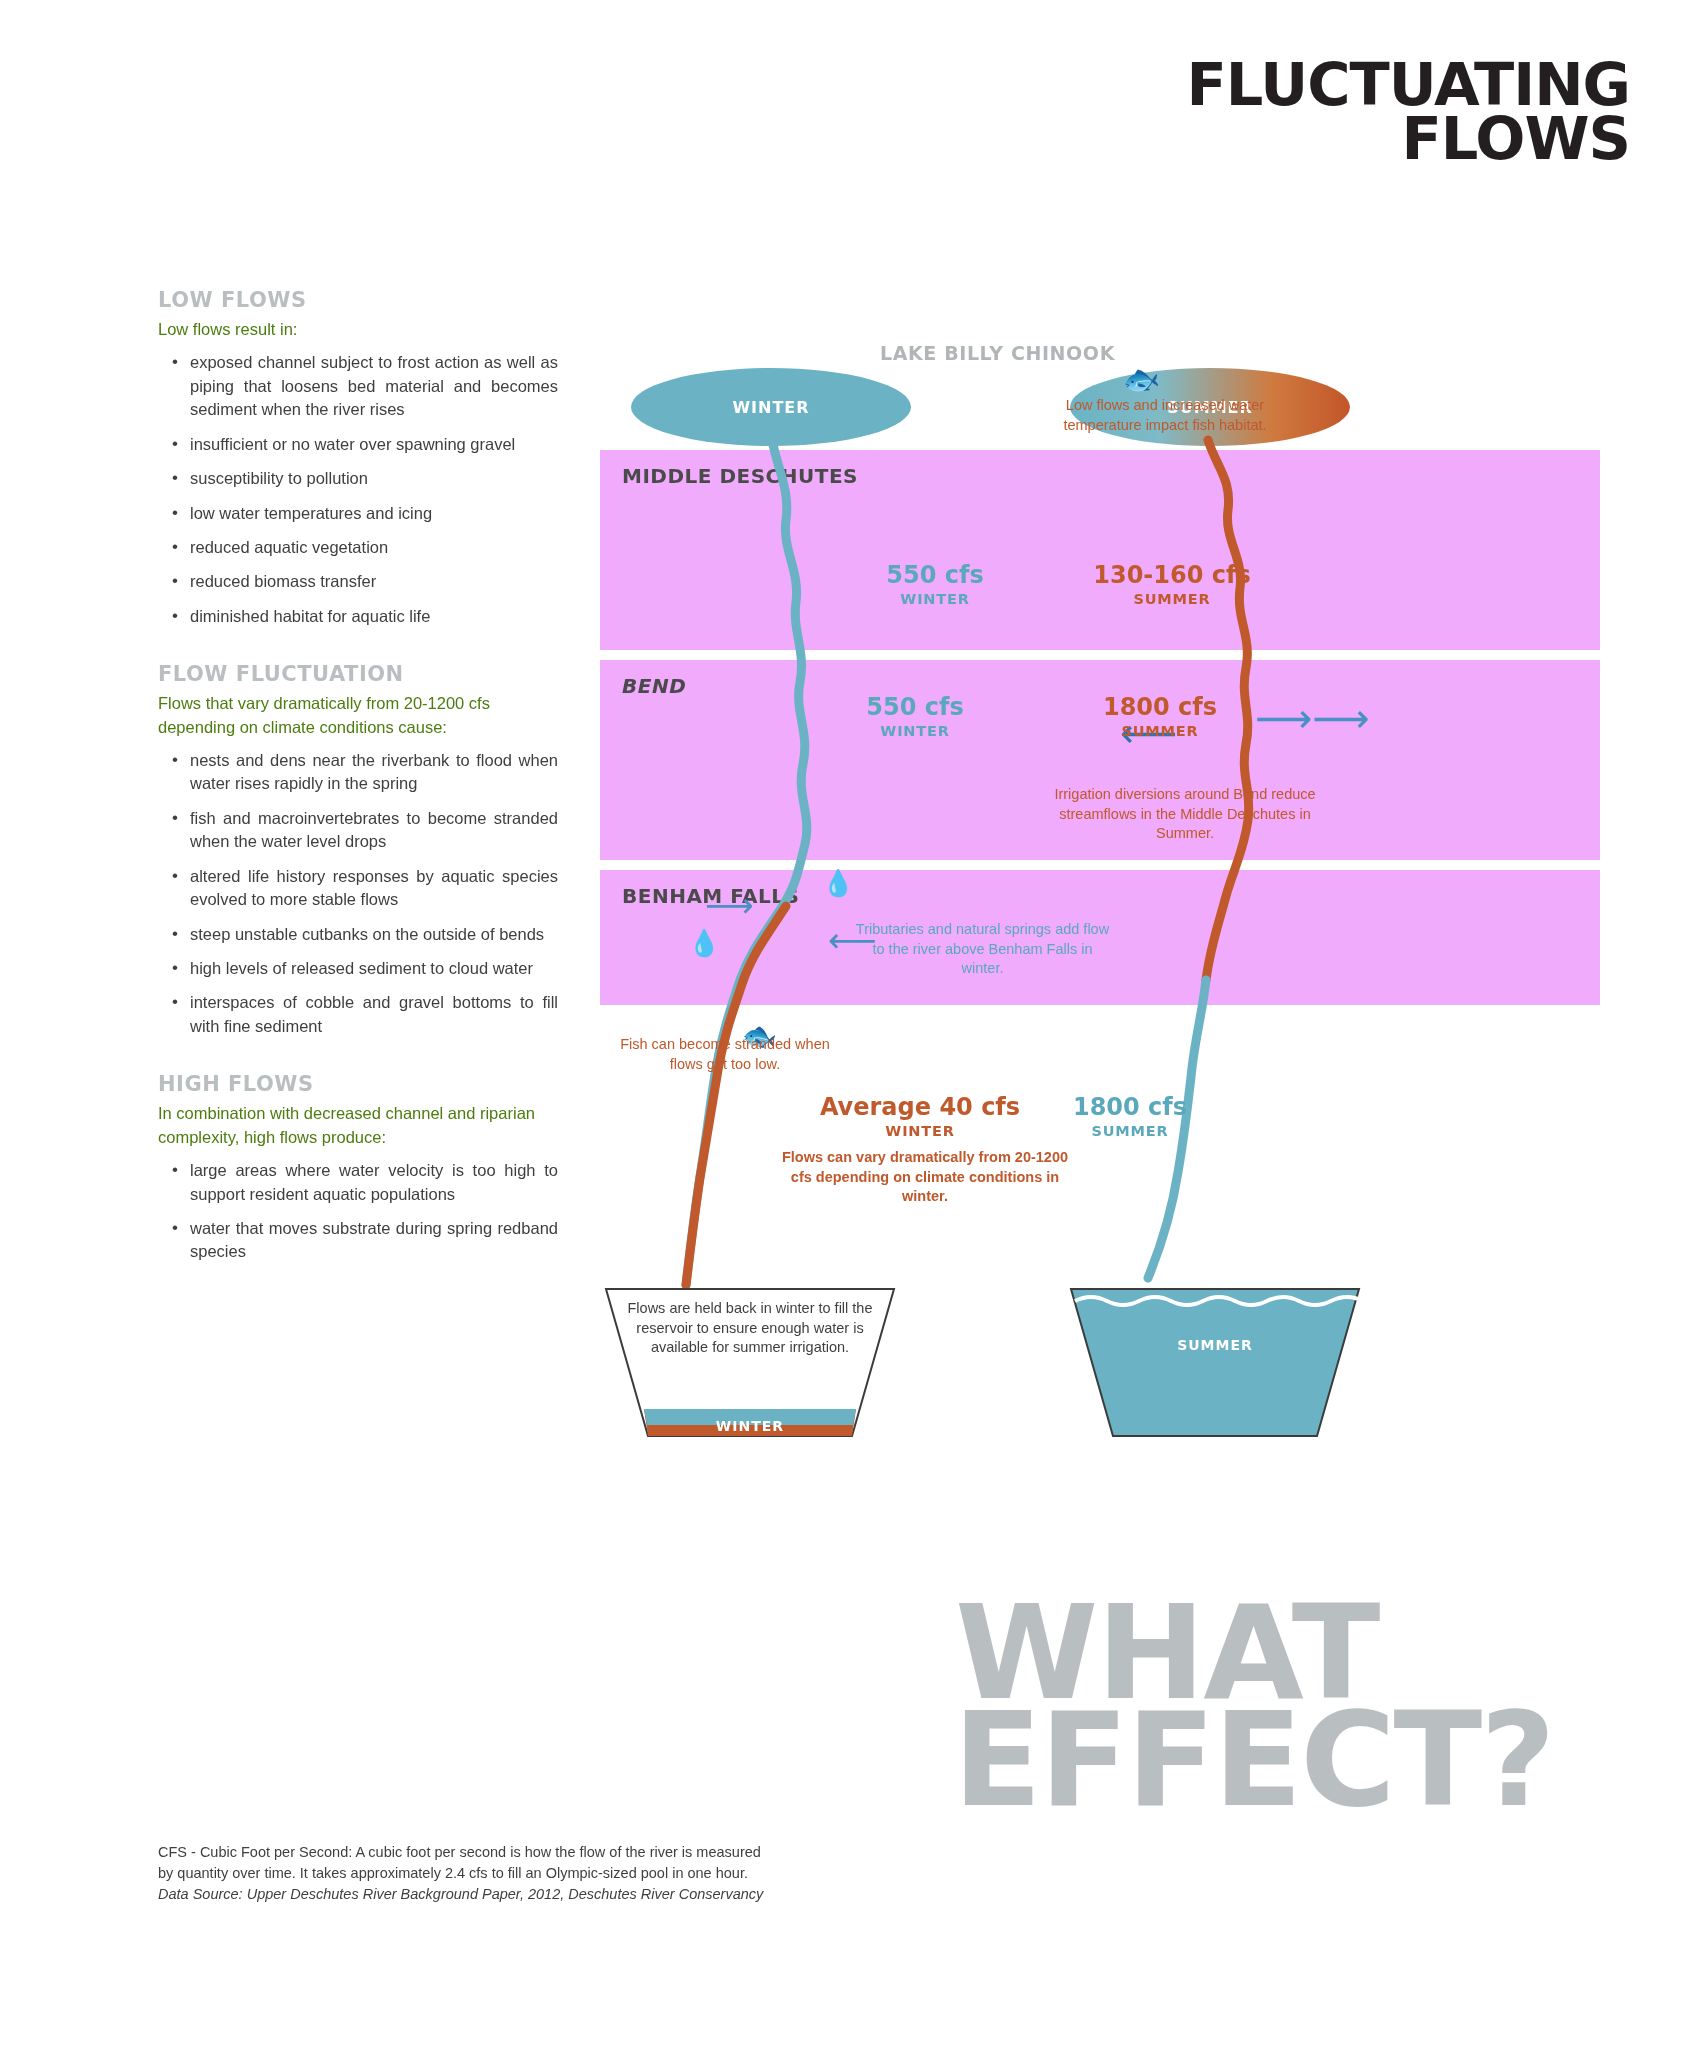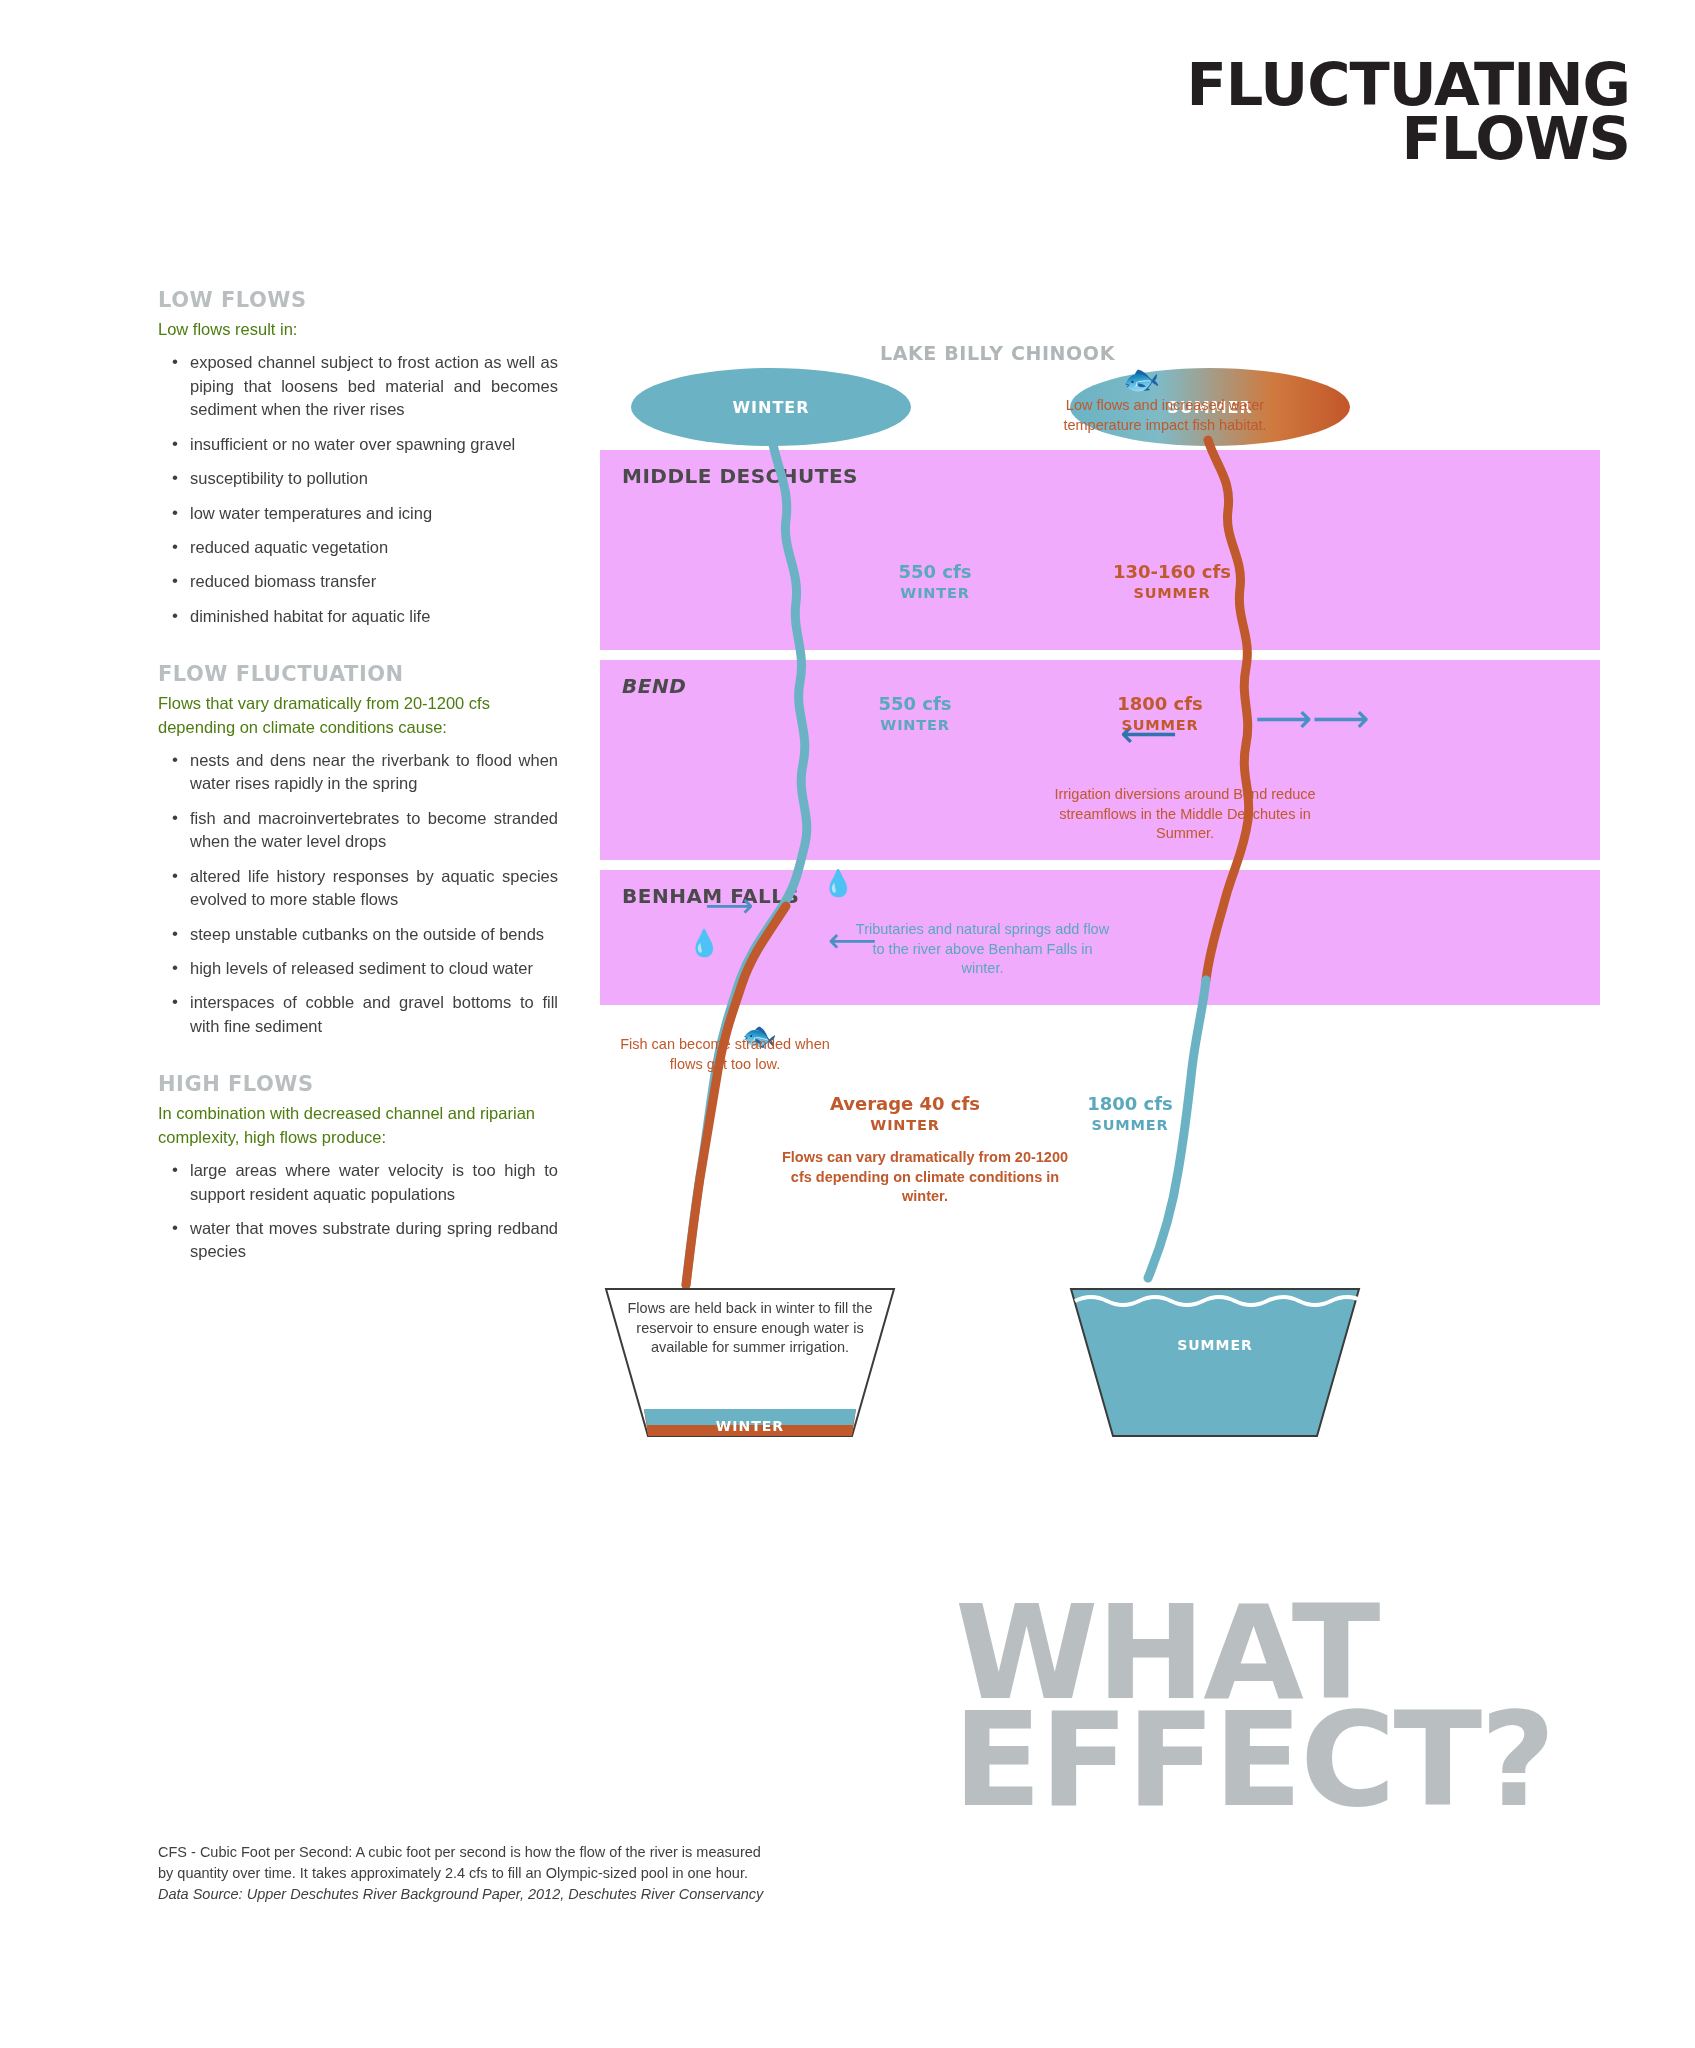--- a/index.html
+++ b/index.html
@@ -136,21 +136,21 @@
     position:absolute; left: 22px; top: 14px;
     font-size: 20px; font-weight:bold; color:#4a4a4a; letter-spacing:0.5px;
     font-family:"DejaVu Sans", sans-serif;
   }
   #band-middle { top: 130px; height: 200px; }
   #band-bend   { top: 340px; height: 200px; font-style: italic; }
   #band-benham { top: 550px; height: 135px; }
   #band-upper  { top: 695px; height: 185px; }
 
   .cfs { position:absolute; text-align:center; }
-  .cfs .val { font-size: 18px; font-weight:bold; line-height:1.05;
+  .cfs .val { font-size: 24px; font-weight:bold; line-height:1.05;
               font-family:"DejaVu Sans", sans-serif; }
   .cfs .season { font-size: 14.5px; font-weight:bold; letter-spacing:0.8px; margin-top:3px;
               font-family:"DejaVu Sans", sans-serif; }
   .blue .val, .blue .season { color:#5aa8bc; }
   .orange .val, .orange .season { color:#c0592c; }
 
   .note {
     position:absolute; text-align:center; line-height:1.35;
   }
   .note.orange { color:#c0592c; font-size:14.5px; }
@@ -284,21 +284,21 @@
       <div class="season">SUMMER</div>
     </div>
     <div class="cfs blue" style="left:235px; top:375px; width:160px;">
       <div class="val">550 cfs</div>
       <div class="season">WINTER</div>
     </div>
     <div class="cfs orange" style="left:470px; top:375px; width:180px;">
       <div class="val">1800 cfs</div>
       <div class="season">SUMMER</div>
     </div>
-    <div class="cfs orange" style="left:180px; top:775px; width:250px;">
+    <div class="cfs orange" style="left:195px; top:775px; width:250px;">
       <div class="val">Average 40 cfs</div>
       <div class="season">WINTER</div>
     </div>
     <div class="cfs blue" style="left:440px; top:775px; width:180px;">
       <div class="val">1800 cfs</div>
       <div class="season">SUMMER</div>
     </div>
 
     <div class="note orange" style="left:440px; top:76px; width:250px;">Low flows and increased water temperature impact fish habitat.</div>
     <div class="note orange" style="left:440px; top:465px; width:290px;">Irrigation diversions around Bend reduce streamflows in the Middle Deschutes in Summer.</div>

